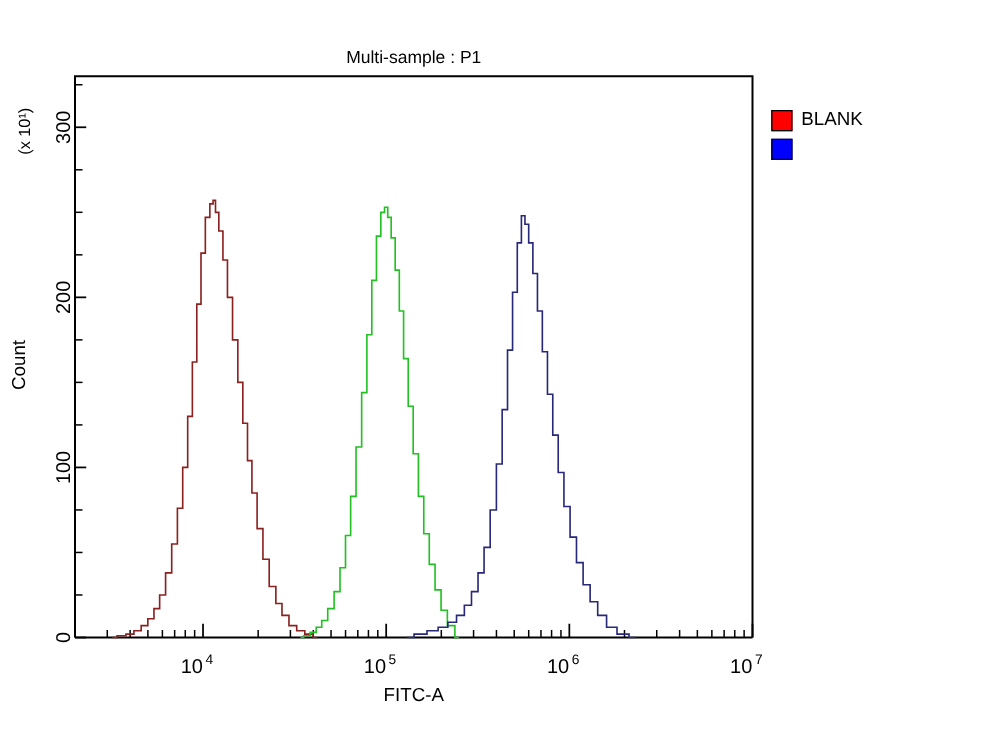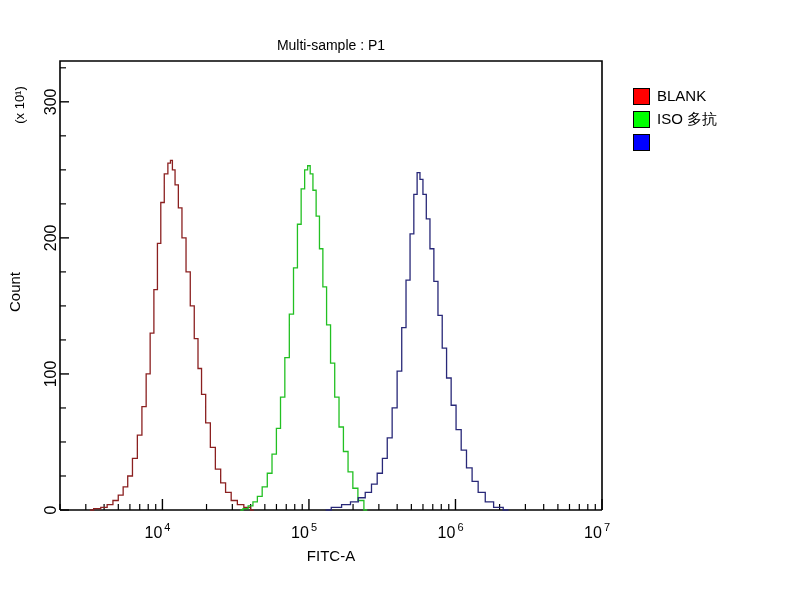--- a/index.html
+++ b/index.html
@@ -76,21 +76,20 @@
     position: absolute;
     left: 617px;
     top: 85px;
     width: 178px;
   }
   .legend-row {
     display: flex;
     align-items: center;
     height: 22px;
     margin-bottom: 1px;
-    margin-left: 16px;
   }
   .legend-swatch {
     width: 17px;
     height: 17px;
     border: 1.5px solid #000000;
     box-sizing: border-box;
     flex: 0 0 auto;
   }
   .legend-label {
     margin-left: 7px;
@@ -200,21 +199,17 @@
         <path class="trace" d="M 325.64 510.00 L 325.64 510.00 L 331.24 510.00 L 331.24 507.28 L 336.83 507.28 L 341.59 507.28 L 341.59 504.56 L 346.35 504.56 L 350.49 504.56 L 350.49 501.84 L 354.63 501.84 L 358.29 501.84 L 358.29 497.75 L 361.95 497.75 L 365.23 497.75 L 365.23 492.31 L 368.51 492.31 L 371.49 492.31 L 371.49 484.15 L 374.47 484.15 L 377.19 484.15 L 377.19 473.26 L 379.91 473.26 L 382.42 473.26 L 382.42 458.30 L 384.92 458.30 L 387.25 458.30 L 387.25 437.89 L 389.57 437.89 L 392.15 437.89 L 392.15 407.95 L 394.73 407.95 L 397.12 407.95 L 397.12 371.22 L 399.51 371.22 L 401.73 371.22 L 401.73 327.68 L 403.95 327.68 L 406.02 327.68 L 406.02 280.06 L 408.10 280.06 L 410.05 280.06 L 410.05 233.80 L 412.00 233.80 L 413.83 233.80 L 413.83 194.34 L 415.67 194.34 L 417.12 194.34 L 417.12 172.57 L 418.58 172.57 L 419.97 172.57 L 419.97 179.37 L 421.35 179.37 L 422.95 179.37 L 422.95 194.34 L 424.54 194.34 L 426.30 194.34 L 426.30 218.83 L 428.06 218.83 L 429.96 218.83 L 429.96 248.76 L 431.86 248.76 L 433.87 248.76 L 433.87 281.42 L 435.88 281.42 L 437.97 281.42 L 437.97 315.43 L 440.07 315.43 L 442.22 315.43 L 442.22 348.09 L 444.38 348.09 L 446.57 348.09 L 446.57 378.02 L 448.77 378.02 L 451.15 378.02 L 451.15 405.23 L 453.53 405.23 L 456.06 405.23 L 456.06 429.72 L 458.58 429.72 L 461.19 429.72 L 461.19 450.13 L 463.81 450.13 L 466.49 450.13 L 466.49 467.82 L 469.16 467.82 L 472.10 467.82 L 472.10 481.43 L 475.04 481.43 L 478.16 481.43 L 478.16 492.31 L 481.27 492.31 L 485.26 492.31 L 485.26 501.84 L 489.24 501.84 L 493.61 501.84 L 493.61 507.28 L 497.97 507.28 L 503.22 507.28 L 503.22 510.00 L 508.48 510.00 L 508.48 510.00" stroke="#282878"></path>
       </g>
   </svg>
 
   <div class="legend-box">
     <div class="legend-row">
       <span class="legend-swatch" style="background: rgb(255, 0, 0);"></span>
       <span class="legend-label">BLANK</span>
     </div>
     <div class="legend-row">
-      <span class="legend-swatch" style="background: rgb(0, 255, 0);"></span>
-      <span class="legend-label">ISO 多抗</span>
-    </div>
-    <div class="legend-row">
       <span class="legend-swatch" style="background: rgb(0, 0, 255);"></span>
     </div>
   </div>
 
 </div>
 
 </body></html>

